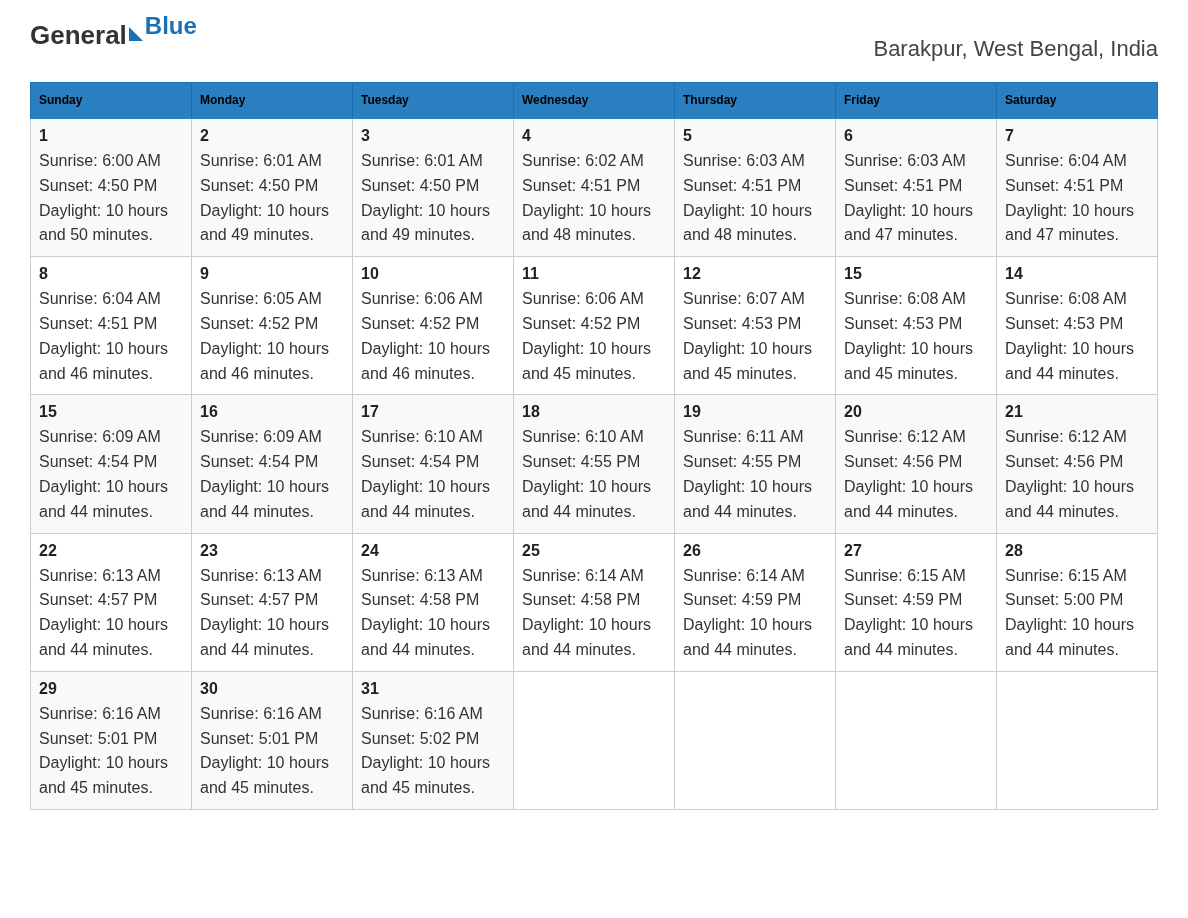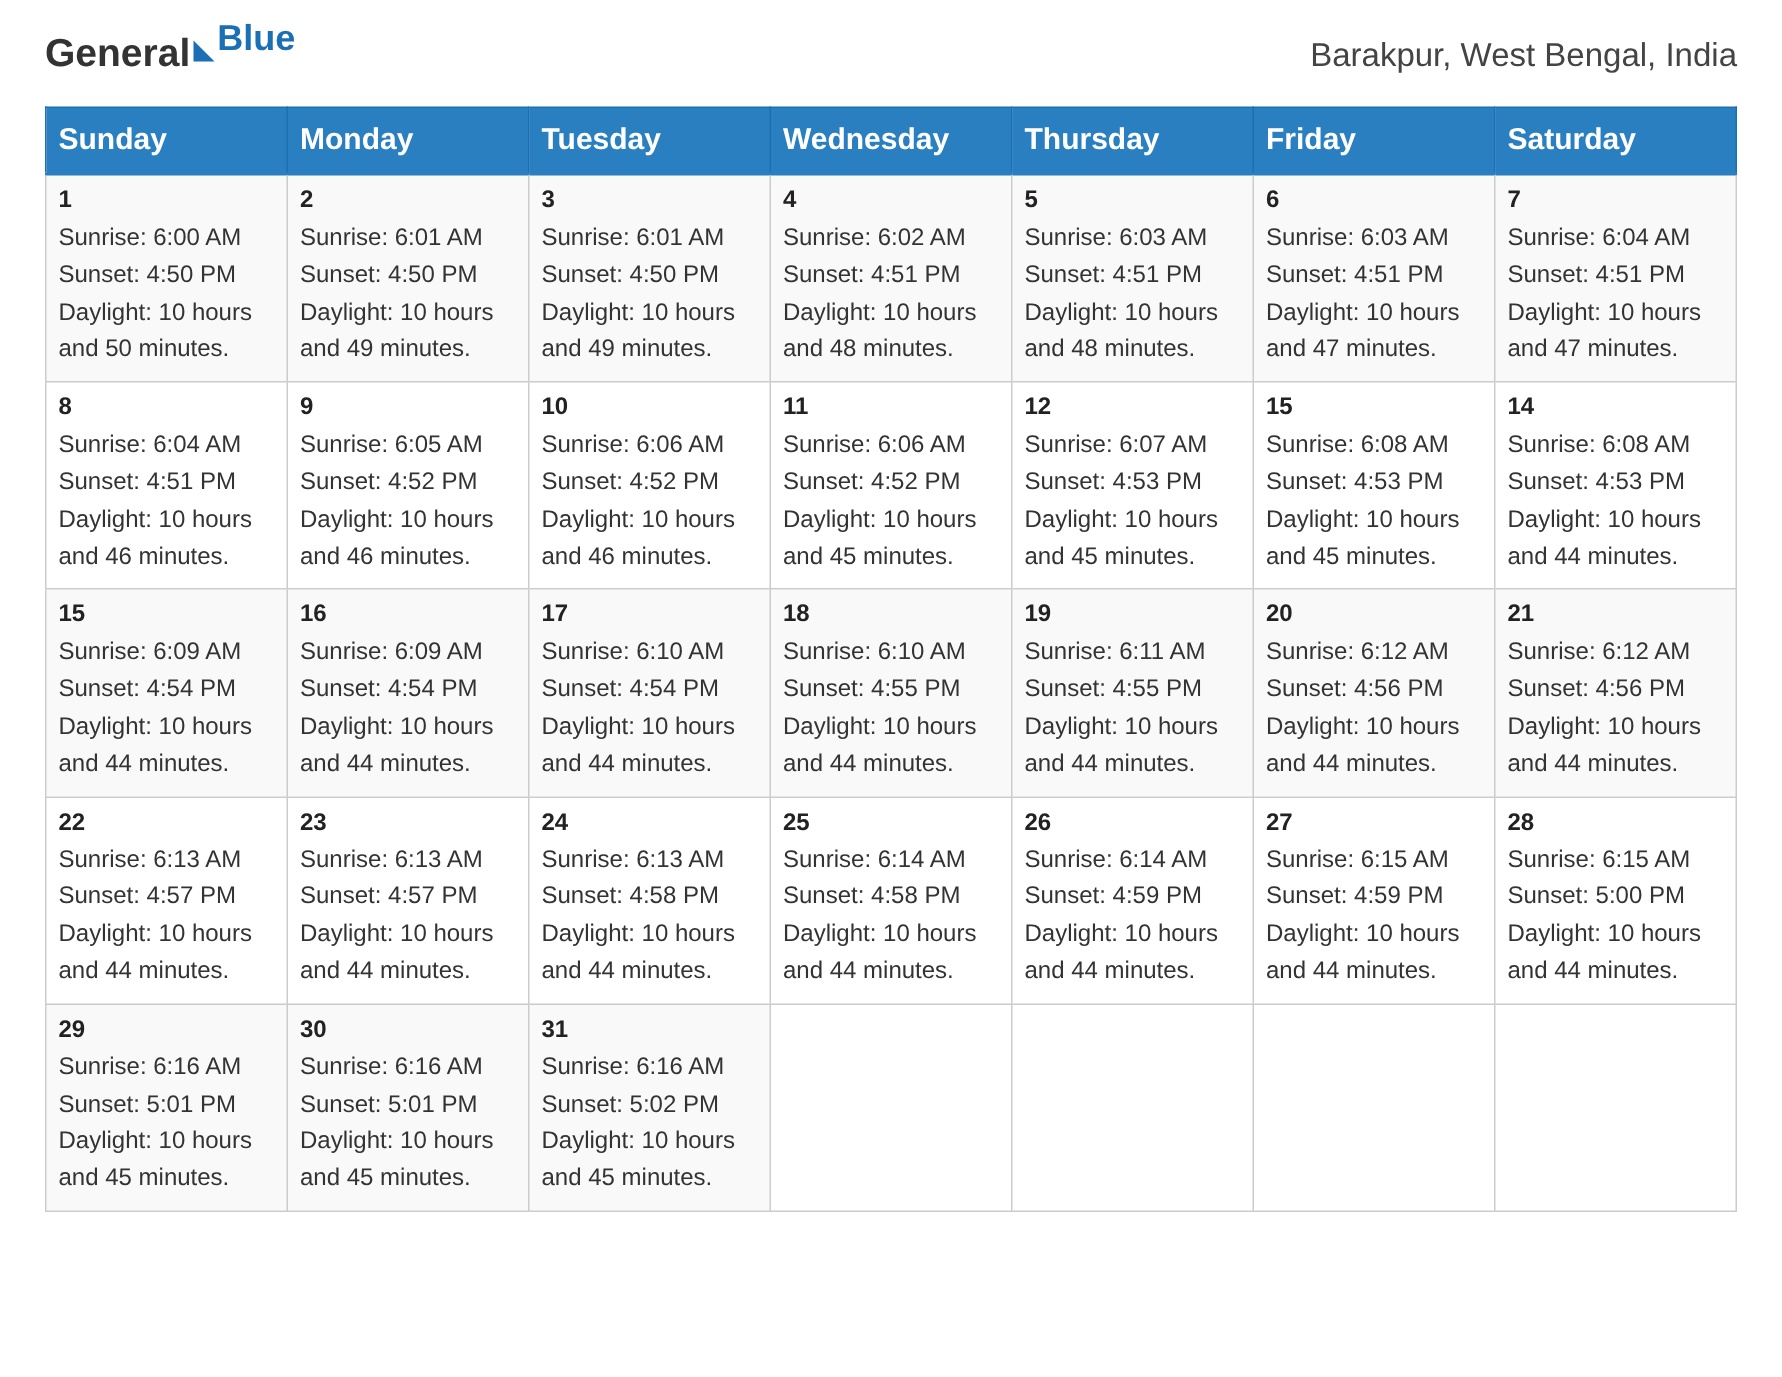--- a/index.html
+++ b/index.html
@@ -51,32 +51,32 @@
     }
     .month-title {
       font-size: 52px;
       font-weight: bold;
       color: #222;
       line-height: 1.1;
     }
     .location {
       font-size: 22px;
       color: #444;
-      margin-top: 4px;
+      margin-top: 16px;
     }
     table {
       width: 100%;
       border-collapse: collapse;
       table-layout: fixed;
     }
     thead tr th {
       background-color: #2a7fc1;
-      color: #ffffff;
+      color: #000000;
       padding: 10px 8px;
-      font-size: 20px;
+      font-size: 12px;
       font-weight: bold;
       text-align: left;
       border: 1px solid #1a6fb5;
     }
     tbody tr td {
       vertical-align: top;
       padding: 8px;
       border: 1px solid #ccc;
       font-size: 13px;
       color: #222;

